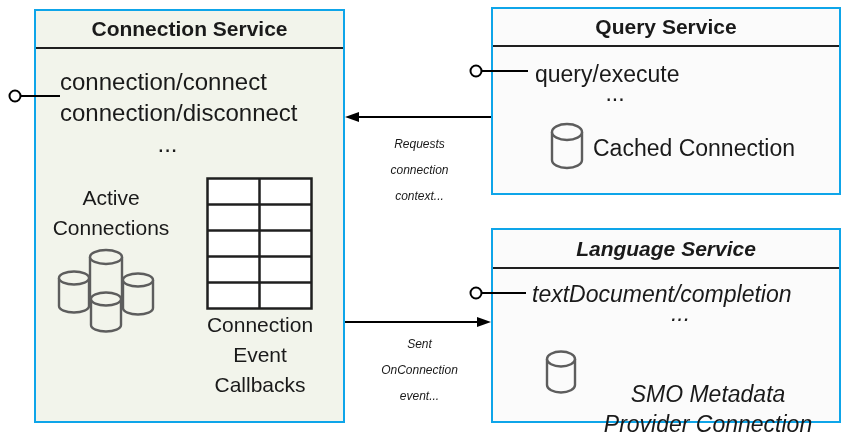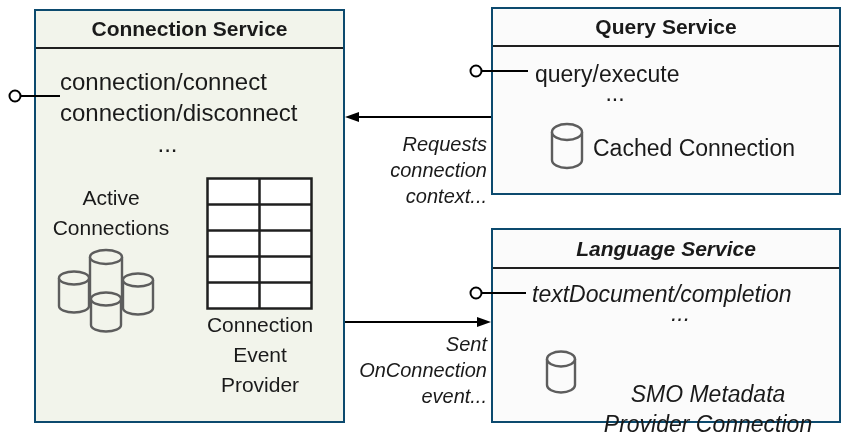--- a/index.html
+++ b/index.html
@@ -6,39 +6,39 @@
   body {
     width: 846px; height: 436px; position: relative;
     background: #ffffff;
     font-family: "Liberation Sans", sans-serif;
     color: #1a1a1a;
     overflow: hidden;
   }
   .abs { position: absolute; }
   .box {
     position: absolute;
-    border: 2px solid #0c4a6e;
+    border: 2px solid #0ea5e9;
     box-sizing: border-box;
   }
   .box-header {
     border-bottom: 2px solid #1f1f1f;
     display: flex; align-items: center; justify-content: center;
     font-weight: bold; font-size: 21px;
     box-sizing: border-box;
   }
   .conn-fill { background: #f2f4eb; }
   .svc-fill  { background: #fbfbfb; }
   .methods { font-size: 24px; line-height: 31px; white-space: nowrap; }
   .methods .dots { text-align: center; }
   .center-label { text-align: center; }
   .body-sm { font-size: 21px; line-height: 30px; }
   .body-lg { font-size: 23px; line-height: 30px; white-space: nowrap; }
   .arrow-label {
-    font-style: italic; font-size: 20px; line-height: 26px;
-    text-align: right; white-space: nowrap;
+    font-style: italic; font-size: 12px; line-height: 26px;
+    text-align: center; white-space: nowrap;
   }
   svg { display: block; }
 </style>
 </head>
 <body>
 
 <div class="abs" style="left:0;top:0;width:846px;height:436px;">
 
   <div class="box conn-fill" style="left:34px;top:9px;width:311px;height:414px;">
     <div class="box-header" style="height:38px;">
@@ -80,21 +80,21 @@
       <line x1="53.5" y1="1.5" x2="53.5" y2="131.5" stroke="#1f1f1f" stroke-width="2.5"></line>
       <line x1="1.5" y1="27.5" x2="105.5" y2="27.5" stroke="#1f1f1f" stroke-width="2.5"></line>
       <line x1="1.5" y1="53.5" x2="105.5" y2="53.5" stroke="#1f1f1f" stroke-width="2.5"></line>
       <line x1="1.5" y1="79.5" x2="105.5" y2="79.5" stroke="#1f1f1f" stroke-width="2.5"></line>
       <line x1="1.5" y1="105.5" x2="105.5" y2="105.5" stroke="#1f1f1f" stroke-width="2.5"></line>
     </svg>
 
     <div class="abs center-label body-sm" style="left:159px;top:299px;width:130px;">
       <div>Connection</div>
       <div>Event</div>
-      <div>Provider</div>
+      <div>Callbacks</div>
     </div>
   </div>
 
   <svg class="abs" style="left:8px;top:89px;" width="54" height="14" viewBox="0 0 54 14">
     <line x1="13" y1="7" x2="52" y2="7" stroke="#000000" stroke-width="2"></line>
     <circle cx="7" cy="7" r="5.5" fill="#ffffff" stroke="#000000" stroke-width="2"></circle>
   </svg>
 
   <div class="box svc-fill" style="left:491px;top:7px;width:350px;height:188px;">
     <div class="box-header" style="height:38px;">

